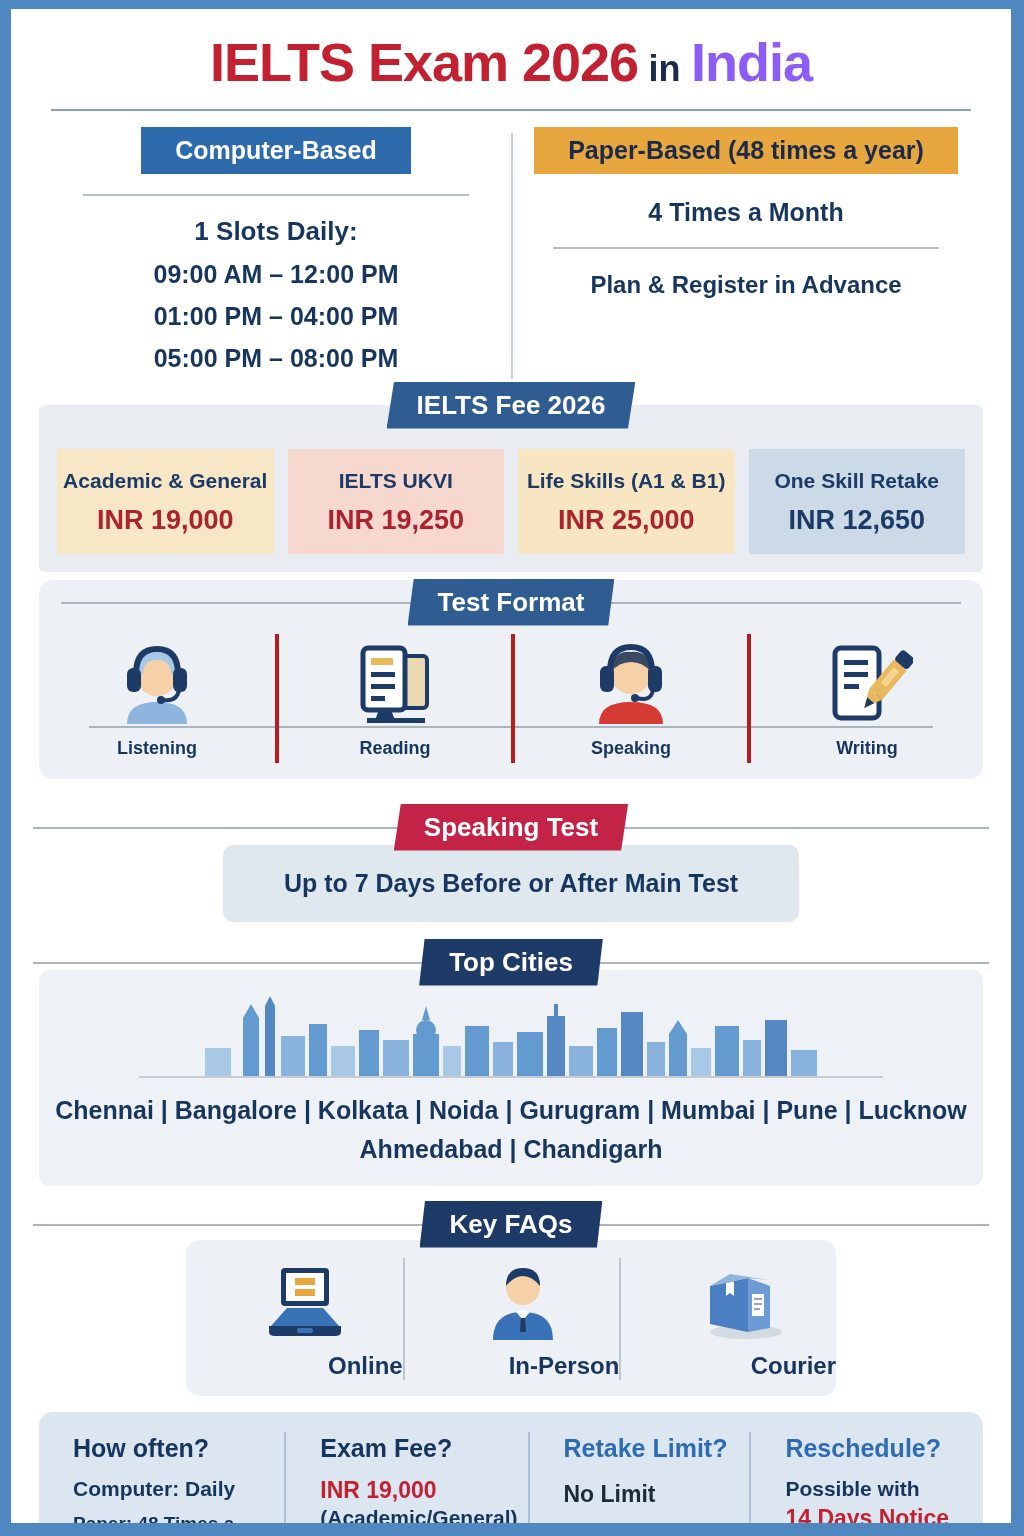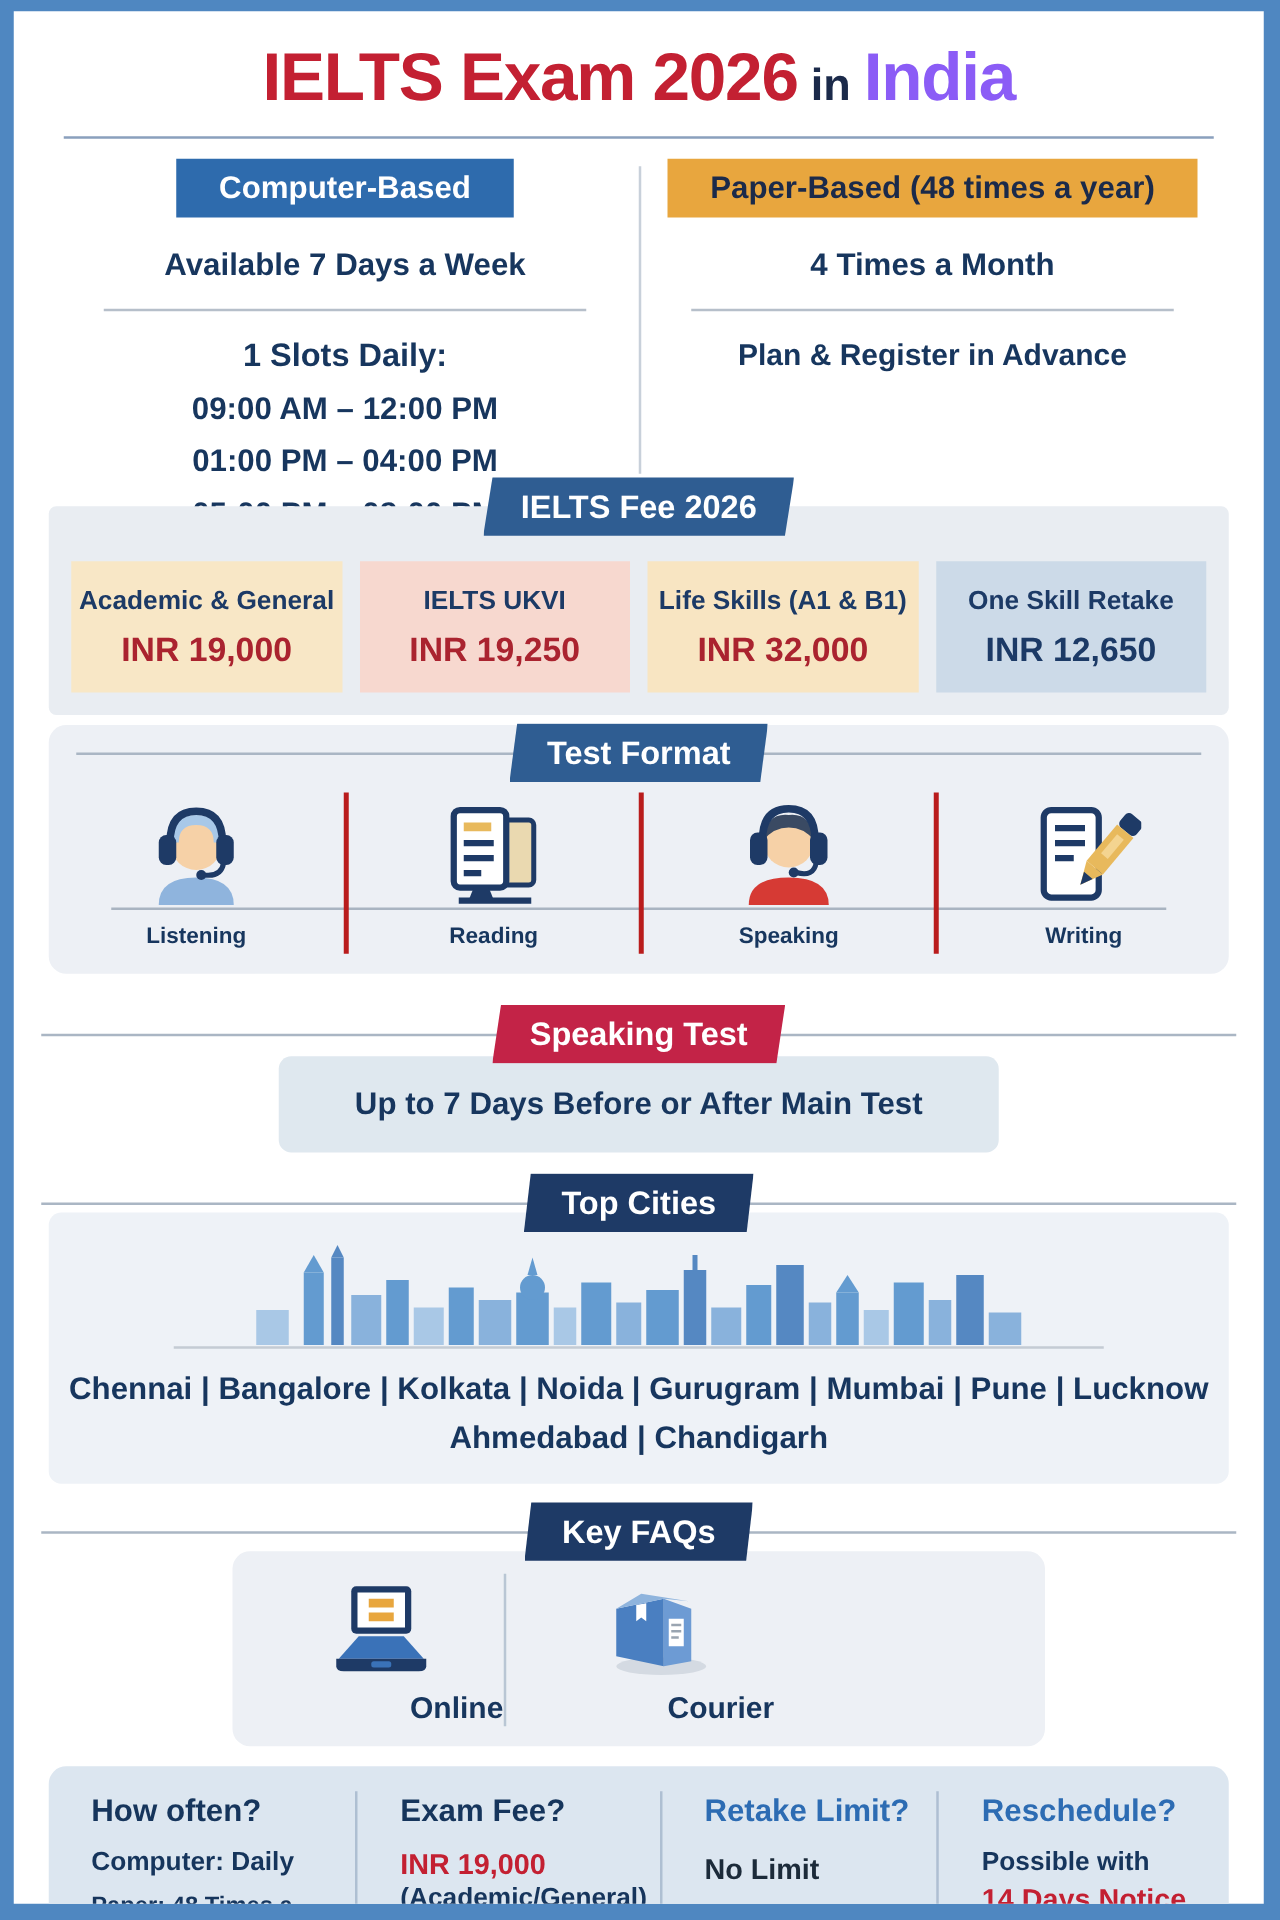--- a/index.html
+++ b/index.html
@@ -110,21 +110,20 @@
     <span class="title-red">IELTS Exam 2026</span>
     <span class="title-in">in</span>
     <span class="title-country">India</span>
   </div>
   <div class="title-rule"></div>
 
   <div class="twocol">
     <div class="v-rule"></div>
     <div class="col">
       <div class="chip chip-blue">Computer-Based</div>
-      <div class="col-line1">Available 7 Days a Week</div>
       <div class="col-rule"></div>
       <div class="col-sub">1 Slots Daily:</div>
       <div class="slots">09:00 AM – 12:00 PM</div>
       <div class="slots">01:00 PM – 04:00 PM</div>
       <div class="slots">05:00 PM – 08:00 PM</div>
     </div>
     <div class="col">
       <div class="chip chip-gold">Paper-Based (48 times a year)</div>
       <div class="col-line1">4 Times a Month</div>
       <div class="col-rule"></div>
@@ -141,21 +140,21 @@
         <div class="fee-card card-cream">
           <div class="label">Academic &amp; General</div>
           <div class="amount amount-red">INR 19,000</div>
         </div>
         <div class="fee-card card-pink">
           <div class="label">IELTS UKVI</div>
           <div class="amount amount-red">INR 19,250</div>
         </div>
         <div class="fee-card card-cream2">
           <div class="label">Life Skills (A1 &amp; B1)</div>
-          <div class="amount amount-red">INR 32,000</div>
+          <div class="amount amount-red">INR 25,000</div>
         </div>
         <div class="fee-card card-blue">
           <div class="label">One Skill Retake</div>
           <div class="amount amount-navy">INR 12,650</div>
         </div>
       </div>
     </div>
   </section>
 
   <section>
@@ -304,20 +303,32 @@
             <rect x="38" y="25" width="20" height="7" fill="#e8a63e"></rect>
             <path d="M14 62 L30 44 L66 44 L82 62 Z" fill="#3a72b8"></path>
             <path d="M12 62 L84 62 L84 68 Q84 72 78 72 L18 72 Q12 72 12 68 Z" fill="#1e3a66"></path>
             <rect x="40" y="64" width="16" height="5" rx="2" fill="#3a72b8"></rect>
           </svg>
         </div>
         <div class="faq-label">Online</div>
       </div>
       <div class="faq-item">
         <div class="faq-icon">
+          <svg width="90" height="78" viewBox="0 0 90 78">
+            <circle cx="45" cy="26" r="17" fill="#f6d1a7"></circle>
+            <path d="M28 24 Q28 6 45 6 Q62 6 62 24 Q54 14 45 14 Q36 14 28 24 Z" fill="#1e3a66"></path>
+            <path d="M15 78 Q15 50 45 50 Q75 50 75 78 Z" fill="#3a72b8"></path>
+            <path d="M38 50 L45 58 L52 50 L45 48 Z" fill="#ffffff"></path>
+            <path d="M43 56 L47 56 L48 70 L42 70 Z" fill="#1e3a66"></path>
+          </svg>
+        </div>
+        <div class="faq-label">In-Person</div>
+      </div>
+      <div class="faq-item">
+        <div class="faq-icon">
           <svg width="100" height="78" viewBox="0 0 100 78">
             <ellipse cx="56" cy="70" rx="36" ry="7" fill="#d4dae2"></ellipse>
             <path d="M20 24 L58 16 L58 70 L20 62 Z" fill="#4a7fc1"></path>
             <path d="M58 16 L80 24 L80 66 L58 70 Z" fill="#6d9bd4"></path>
             <path d="M20 24 L40 12 L78 18 L58 16 Z" fill="#8fb4dd"></path>
             <path d="M36 21 L44 19.5 L44 34 L40 31 L36 34 Z" fill="#ffffff"></path>
             <rect x="62" y="32" width="12" height="22" fill="#ffffff"></rect>
             <rect x="64" y="36" width="8" height="2" fill="#9aa5b1"></rect>
             <rect x="64" y="41" width="8" height="2" fill="#9aa5b1"></rect>
             <rect x="64" y="46" width="6" height="2" fill="#9aa5b1"></rect>

